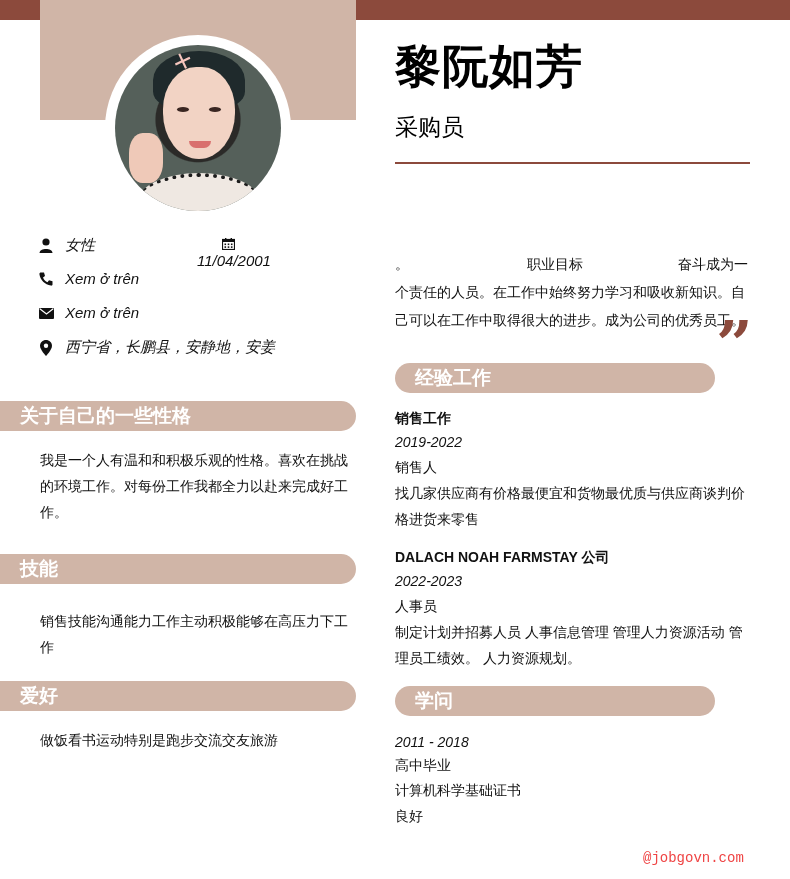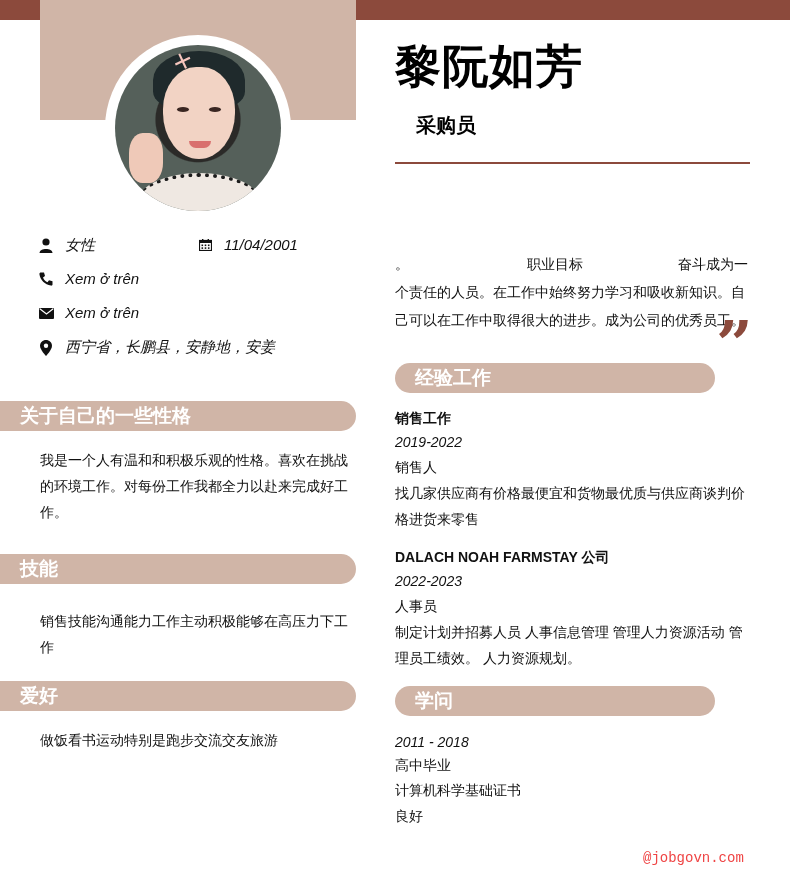--- a/index.html
+++ b/index.html
@@ -15,21 +15,21 @@
   .photo .face { position: absolute; left: 48px; top: 22px; width: 72px; height: 92px; border-radius: 46% 46% 50% 50%; background: #f2d3c4; }
   .photo .hair { position: absolute; left: 38px; top: 6px; width: 92px; height: 58px; border-radius: 50% 50% 30% 30%; background: #1f2a2c; }
   .photo .eye { position: absolute; width: 12px; height: 5px; border-radius: 50%; background: #3a2622; top: 62px; }
   .photo .eye.l { left: 62px; } .photo .eye.r { left: 94px; }
   .photo .lips { position: absolute; left: 74px; top: 96px; width: 22px; height: 7px; border-radius: 0 0 12px 12px; background: #d9706e; }
   .photo .body { position: absolute; left: 22px; top: 128px; width: 124px; height: 60px; border-radius: 50% 50% 0 0; background: #efe8e2; border-top: 4px dotted #1c1c1c; }
   .photo .hand { position: absolute; left: 14px; top: 88px; width: 34px; height: 50px; border-radius: 40%; background: #efc9b8; }
   .photo .bow { position: absolute; left: 58px; top: 4px; color: #f5c5bd; font-size: 22px; font-weight: bold; transform: rotate(20deg); }
 
   .name { position: absolute; left: 395px; top: 36px; font-size: 46px; font-weight: bold; color: #000; letter-spacing: 1px; }
-  .job-title { position: absolute; left: 395px; top: 112px; font-size: 20px; font-weight: bold; color: #000; margin-left: 21px; }
+  .job-title { position: absolute; left: 395px; top: 112px; font-size: 23px; font-weight: normal; color: #000; }
   .title-rule { position: absolute; left: 395px; top: 162px; width: 355px; height: 2px; background: #8c4a3c; }
 
   .contact { position: absolute; left: 38px; font-size: 15px; color: #111; display: flex; align-items: center; font-style: italic; }
   .contact .ico { width: 16px; height: 16px; margin-right: 11px; display: inline-flex; align-items: center; justify-content: center; }
   .contact svg { display: block; }
 
   .left-header { position: absolute; left: 0; width: 356px; height: 30px; background: #d0b5a7; border-radius: 0 15px 15px 0;
                  color: #ffffff; font-size: 19px; font-weight: bold; padding-left: 20px; line-height: 30px; }
   .left-text { position: absolute; left: 40px; width: 312px; font-size: 14px; line-height: 26px; color: #111; }
 
@@ -72,21 +72,21 @@
 
 <div class="contact" style="top:236px;">
   <span class="ico">
     <svg width="14" height="15" viewBox="0 0 14 15">
         <circle cx="7" cy="4" r="3.6" fill="#111"></circle>
         <path d="M0.5 15 C0.5 9.5 13.5 9.5 13.5 15 Z" fill="#111"></path>
       </svg>
   </span>
   <span>女性</span>
 </div>
-<div class="contact" style="top:236px; left:197px;">
+<div class="contact" style="top:236px; left:197px;flex-direction:column;">
   <span class="ico">
     <svg width="13" height="12" viewBox="0 0 13 12">
         <rect x="0.5" y="1.5" width="12" height="10" fill="none" stroke="#111" stroke-width="1.2"></rect>
         <rect x="0.5" y="1.5" width="12" height="2.5" fill="#111"></rect>
         <rect x="3" y="0" width="1.4" height="2.5" fill="#111"></rect>
         <rect x="8.6" y="0" width="1.4" height="2.5" fill="#111"></rect>
         <rect x="2.5" y="5.5" width="1.6" height="1.6" fill="#111"></rect>
         <rect x="5.7" y="5.5" width="1.6" height="1.6" fill="#111"></rect>
         <rect x="8.9" y="5.5" width="1.6" height="1.6" fill="#111"></rect>
         <rect x="2.5" y="8.3" width="1.6" height="1.6" fill="#111"></rect>

